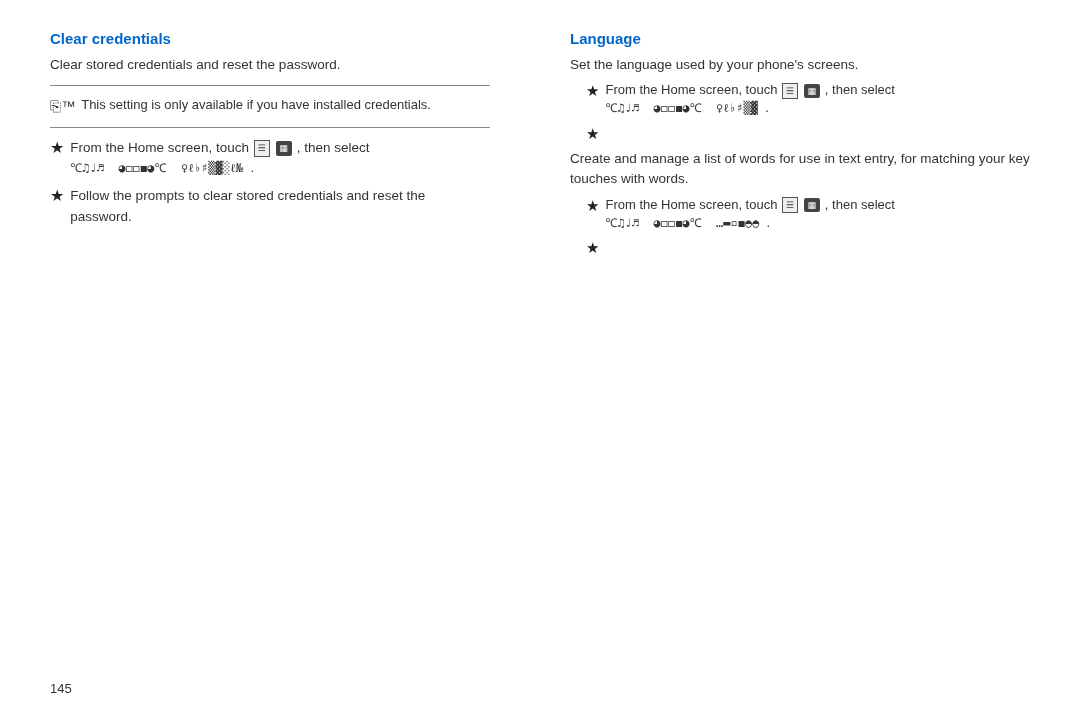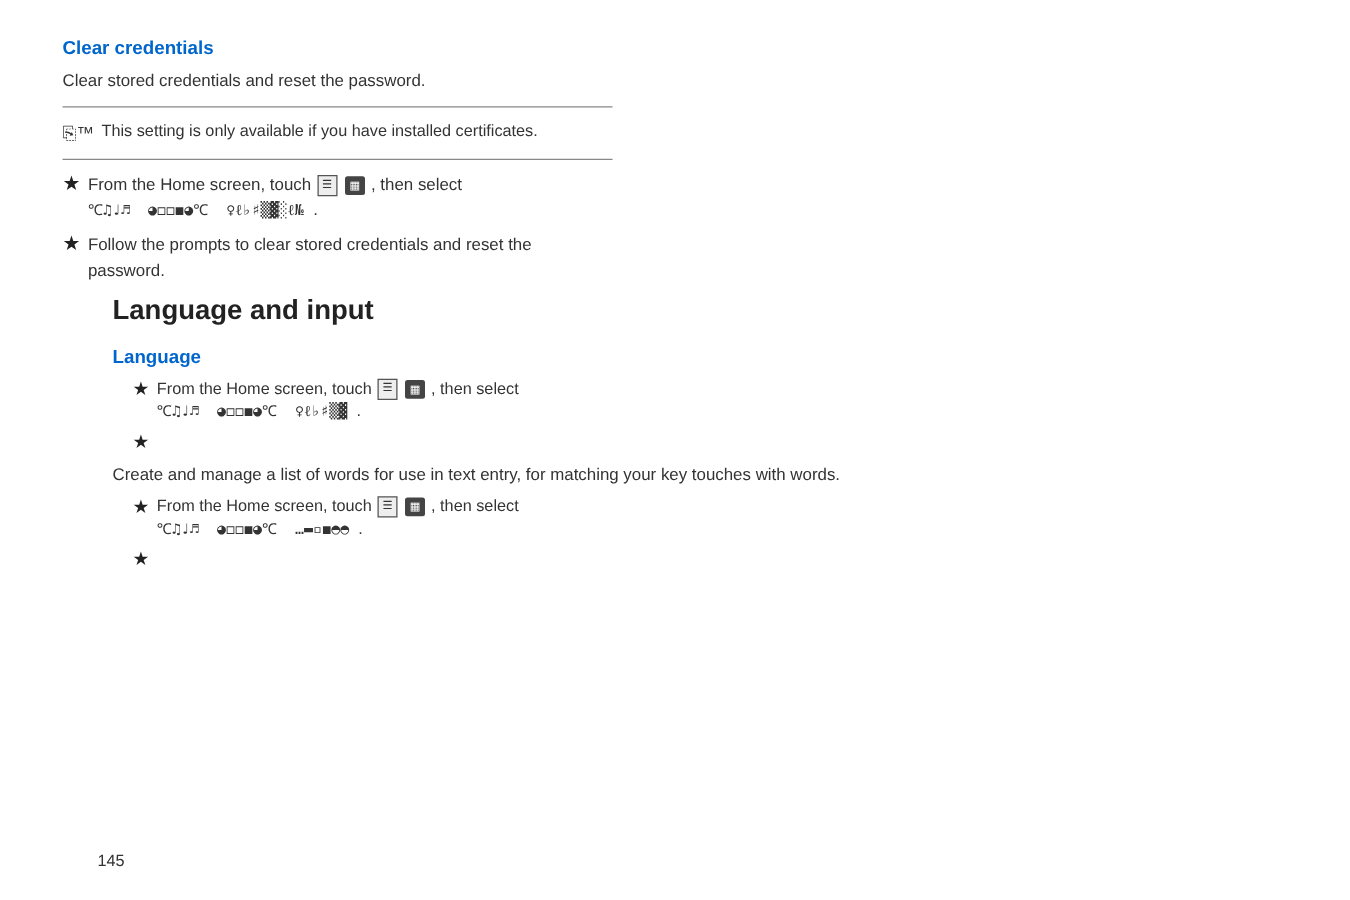--- a/index.html
+++ b/index.html
@@ -15,21 +15,21 @@
       font-family: 'Arial', sans-serif;
       font-size: 14px;
       color: #222;
       overflow: hidden;
     }
 
     .page-container {
       width: 1080px;
       height: 720px;
       display: flex;
-      flex-direction: column;
+      flex-direction: row;
       padding: 30px 40px 30px 50px;
       position: relative;
     }
 
     .left-column {
       width: 480px;
       padding-right: 40px;
       flex-shrink: 0;
     }
 
@@ -166,42 +166,41 @@
       color: #333;
       margin-bottom: 4px;
     }
 
     .page-number {
       position: absolute;
       bottom: 24px;
       left: 50px;
       font-size: 13px;
       color: #333;
-      margin-left: 28px;
     }
 
     .red-x {
       color: #cc0000;
       font-weight: bold;
       font-size: 13px;
     }
   </style>
 </head>
 <body>
 
 <div class="page-container">
 
   <div class="left-column">
     <h2 class="section-title-blue-bold">Clear credentials</h2>
     <p class="body-text">Clear stored credentials and reset the password.</p>
     <hr class="divider">
 
     <div class="note-block">
       <span class="note-icon">⎘™</span>
-      <span class="note-text">This setting is only available if you have installed certificates.</span>
+      <span class="note-text">This setting is only available if you have installed credentials.</span>
     </div>
 
     <hr class="divider">
 
     <div class="bullet-item">
       <span class="bullet-star">★</span>
       <span class="bullet-content">
         From the Home screen, touch
         <span class="icon-menu">☰</span>
         <span class="icon-app">▦</span>
@@ -213,23 +212,23 @@
 
     <div class="bullet-item">
       <span class="bullet-star">★</span>
       <span class="bullet-content">
         Follow the prompts to clear stored credentials and reset the password.
       </span>
     </div>
   </div>
 
   <div class="right-column">
-    <h1 class="page-main-title">Language and input</h1>
 
     <h3 class="section-title-blue-bold">Language</h3>
+    <p class="body-text">Set the language used by your phone's screens.</p>
 
     <div class="sub-bullet">
       <span class="sub-bullet-star">★</span>
       <span>
         From the Home screen, touch
         <span class="icon-menu">☰</span>
         <span class="icon-app">▦</span>
         , then select<br>
         <span class="garbled">℃♫♩♬&nbsp;&nbsp;◕◻◻◼◕℃&nbsp;&nbsp;♀ℓ♭♯▒▓</span>
         &nbsp;.

